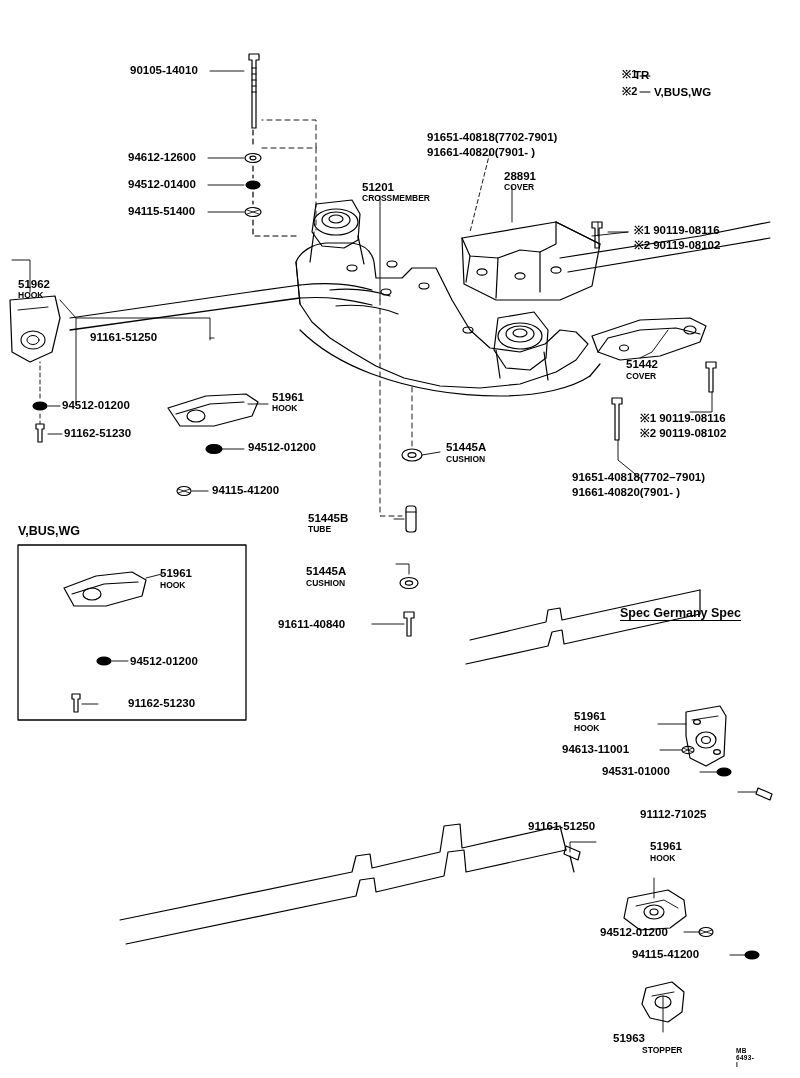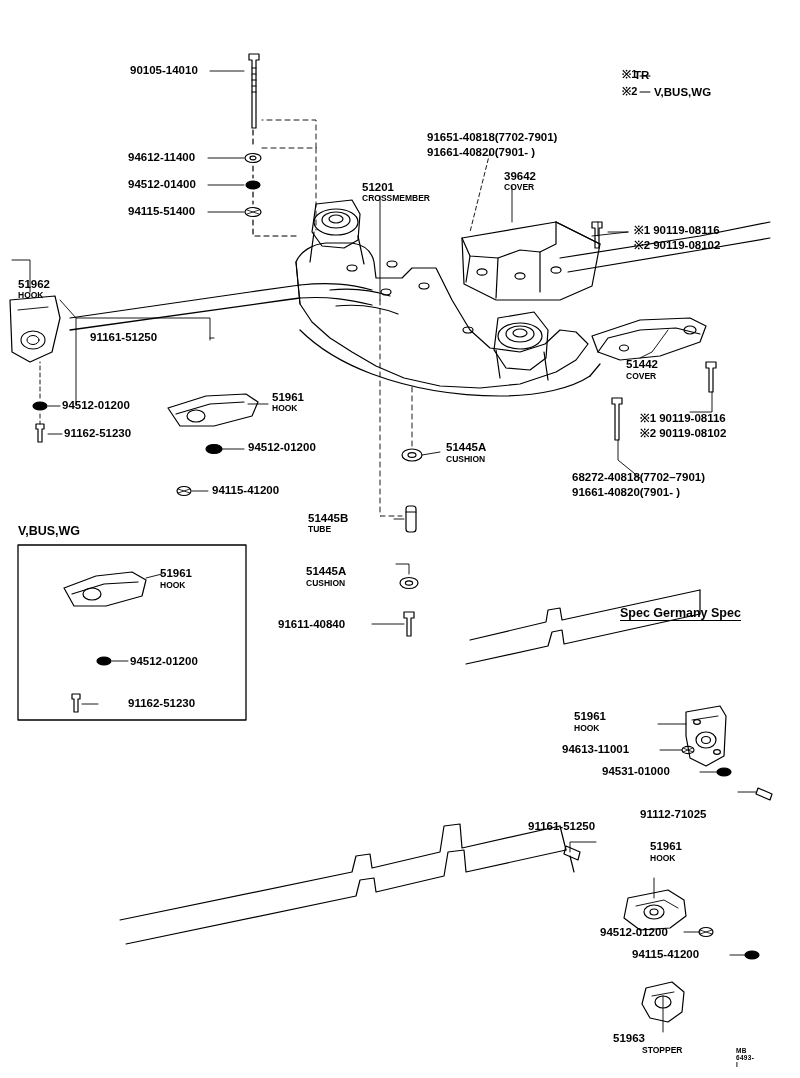--- a/index.html
+++ b/index.html
@@ -207,28 +207,28 @@
       <path d="M146,578 L162,574" stroke-width="0.9"></path>
       <path d="M112,661 L128,661" stroke-width="0.9"></path>
       <path d="M82,704 L98,704" stroke-width="0.9"></path>
       <path d="M640,76 L650,76" stroke-width="1"></path>
       <path d="M640,92 L650,92" stroke-width="1"></path>
     </g>
   </svg>
 
   <div class="lbl" style="left:130px;top:64px">90105-14010</div>
 
-  <div class="lbl" style="left:128px;top:151px">94612-11400</div>
+  <div class="lbl" style="left:128px;top:151px">94612-12600</div>
   <div class="lbl" style="left:128px;top:178px">94512-01400</div>
   <div class="lbl" style="left:128px;top:205px">94115-51400</div>
 
   <div class="lbl" style="left:362px;top:181px">51201</div>
   <div class="lbl sub" style="left:362px;top:194px">CROSSMEMBER</div>
 
-  <div class="lbl" style="left:504px;top:170px">39642</div>
+  <div class="lbl" style="left:504px;top:170px">28891</div>
   <div class="lbl sub" style="left:504px;top:183px">COVER</div>
 
   <div class="lbl" style="left:427px;top:131px">91651-40818(7702-7901)</div>
   <div class="lbl" style="left:427px;top:146px">91661-40820(7901-       )</div>
 
   <div class="lbl" style="left:634px;top:224px">※1 90119-08116</div>
   <div class="lbl" style="left:634px;top:239px">※2 90119-08102</div>
 
   <div class="lbl" style="left:18px;top:278px">51962</div>
   <div class="lbl sub" style="left:18px;top:291px">HOOK</div>
@@ -249,21 +249,21 @@
 
   <div class="lbl" style="left:308px;top:512px">51445B</div>
   <div class="lbl sub" style="left:308px;top:525px">TUBE</div>
 
   <div class="lbl" style="left:626px;top:358px">51442</div>
   <div class="lbl sub" style="left:626px;top:372px">COVER</div>
 
   <div class="lbl" style="left:640px;top:412px">※1 90119-08116</div>
   <div class="lbl" style="left:640px;top:427px">※2 90119-08102</div>
 
-  <div class="lbl" style="left:572px;top:471px">68272-40818(7702–7901)</div>
+  <div class="lbl" style="left:572px;top:471px">91651-40818(7702–7901)</div>
   <div class="lbl" style="left:572px;top:486px">91661-40820(7901-        )</div>
 
   <div class="lbl big" style="left:18px;top:525px">V,BUS,WG</div>
   <div class="lbl" style="left:160px;top:567px">51961</div>
   <div class="lbl sub" style="left:160px;top:581px">HOOK</div>
   <div class="lbl" style="left:130px;top:655px">94512-01200</div>
   <div class="lbl" style="left:128px;top:697px">91162-51230</div>
 
   <div class="lbl" style="left:306px;top:565px">51445A</div>
   <div class="lbl sub" style="left:306px;top:579px">CUSHION</div>

